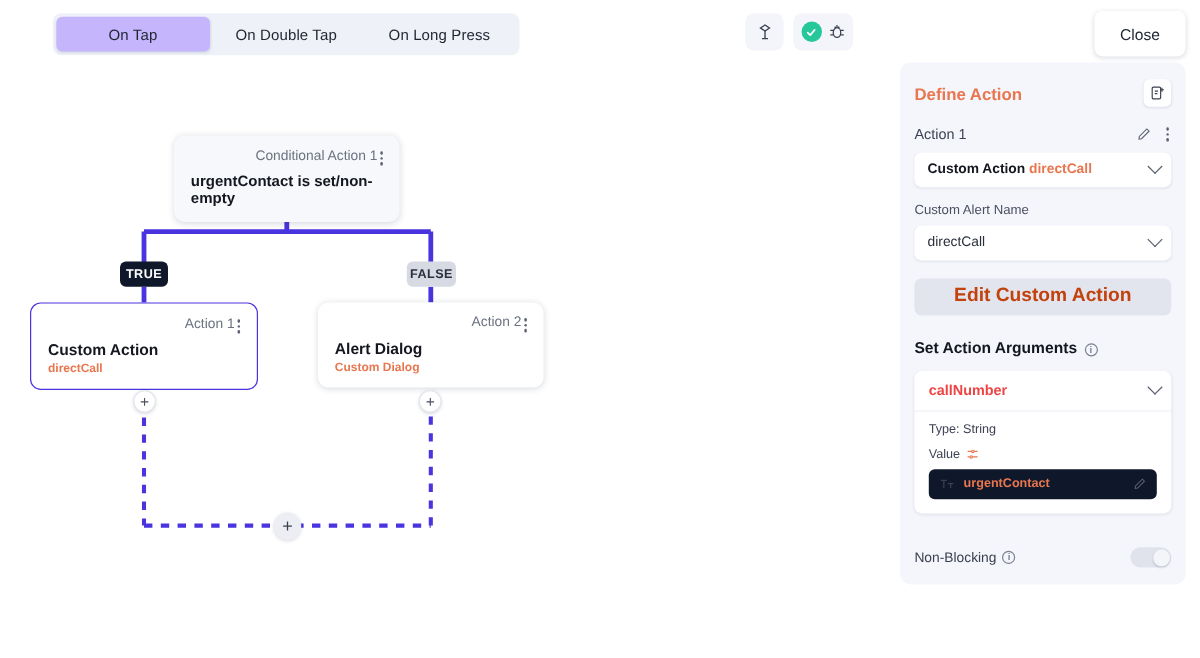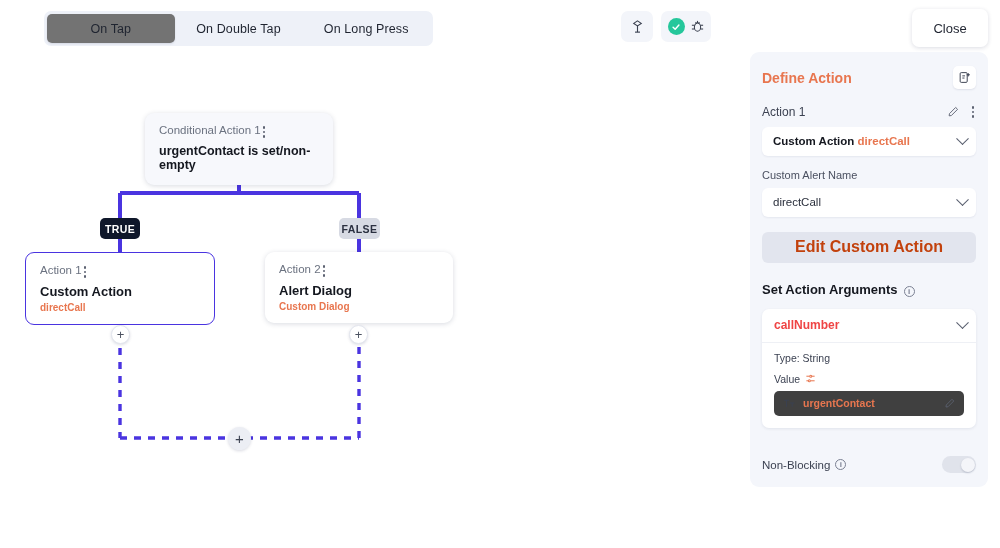--- a/index.html
+++ b/index.html
@@ -17,21 +17,21 @@
     width: 389px; height: 35px;
     background: #eef1f8; border-radius: 7px;
     display: flex; align-items: center; padding: 3px;
   }
   .tab {
     flex: 1; height: 29px; border-radius: 5px;
     display: flex; align-items: center; justify-content: center;
     font-size: 12.5px; color: #1f2430; letter-spacing: .1px;
     cursor: pointer;
   }
-  .tab.active { background: #737373; box-shadow: 0 1px 2px rgba(30,40,80,.12); }
+  .tab.active { background: #c4b5fd; box-shadow: 0 1px 2px rgba(30,40,80,.12); }
 
   
   .tb-btn {
     position: absolute; top: 11px;
     height: 31px; background: #f3f5fa; border-radius: 7px;
     display: flex; align-items: center; justify-content: center;
     cursor: pointer;
   }
   #tb-flag { left: 621px; width: 32px; }
   #tb-group { left: 661px; width: 50px; gap: 5px; }
@@ -51,21 +51,21 @@
 
   
   .canvas { position: absolute; left: 0; top: 56px; width: 748px; height: 492px; }
   .flow-svg { position: absolute; left: 0; top: 0; width: 748px; height: 492px; }
 
   .node {
     position: absolute; background: #ffffff; border-radius: 9px;
     box-shadow: 0 1px 5px rgba(30,40,80,.17);
   }
   .node-head {
-    display: flex; align-items: flex-start; justify-content: flex-start;
+    display: flex; align-items: flex-start; justify-content: flex-end;
     padding: 11px 12px 0 14px;
   }
   .node-sub { font-size: 11.5px; color: #6b7280; }
   .node-title { font-size: 13px; font-weight: bold; color: #14171f; padding: 4px 14px 0; }
   .node-meta { font-size: 10px; font-weight: bold; color: #e8764f; padding: 3px 14px 11px; }
   .node-cond-title { font-size: 12.5px; font-weight: bold; color: #14171f; padding: 4px 14px 13px; }
   .kebab { display: flex; flex-direction: column; gap: 2px; cursor: pointer; padding: 2px; }
   .kebab i { width: 2.5px; height: 2.5px; border-radius: 50%; background: #5b6170; display: block; }
 
   #node-cond { left: 145px; top: 57px; width: 188px; background: #f7f8fc; }
@@ -156,21 +156,21 @@
   .arg-head {
     height: 34px; display: flex; align-items: center; justify-content: space-between;
     padding: 0 9px 0 12px; border-bottom: 1px solid #eef0f5; cursor: pointer;
   }
   .arg-name { font-size: 12px; font-weight: bold; color: #ef4444; }
   .arg-body { padding: 9px 12px 12px; }
   .type-text { font-size: 10.5px; color: #3c4252; }
   .value-row { display: flex; align-items: center; gap: 5px; margin-top: 9px; }
   .value-text { font-size: 10.5px; color: #3c4252; }
   .value-input {
-    margin-top: 6px; height: 25px; background: #404040; border-radius: 5px;
+    margin-top: 6px; height: 25px; background: #0f172a; border-radius: 5px;
     display: flex; align-items: center; gap: 7px; padding: 0 8px 0 9px;
   }
   .value-input .val { flex: 1; font-size: 10.5px; color: #e8764f; font-weight: bold; }
 
   .nonblock-row {
     position: absolute; left: 12px; right: 12px; bottom: 14px;
     display: flex; align-items: center; justify-content: space-between;
   }
   .nonblock-label { font-size: 11.5px; color: #3c4252; display: flex; align-items: center; gap: 5px; }
   .toggle {

